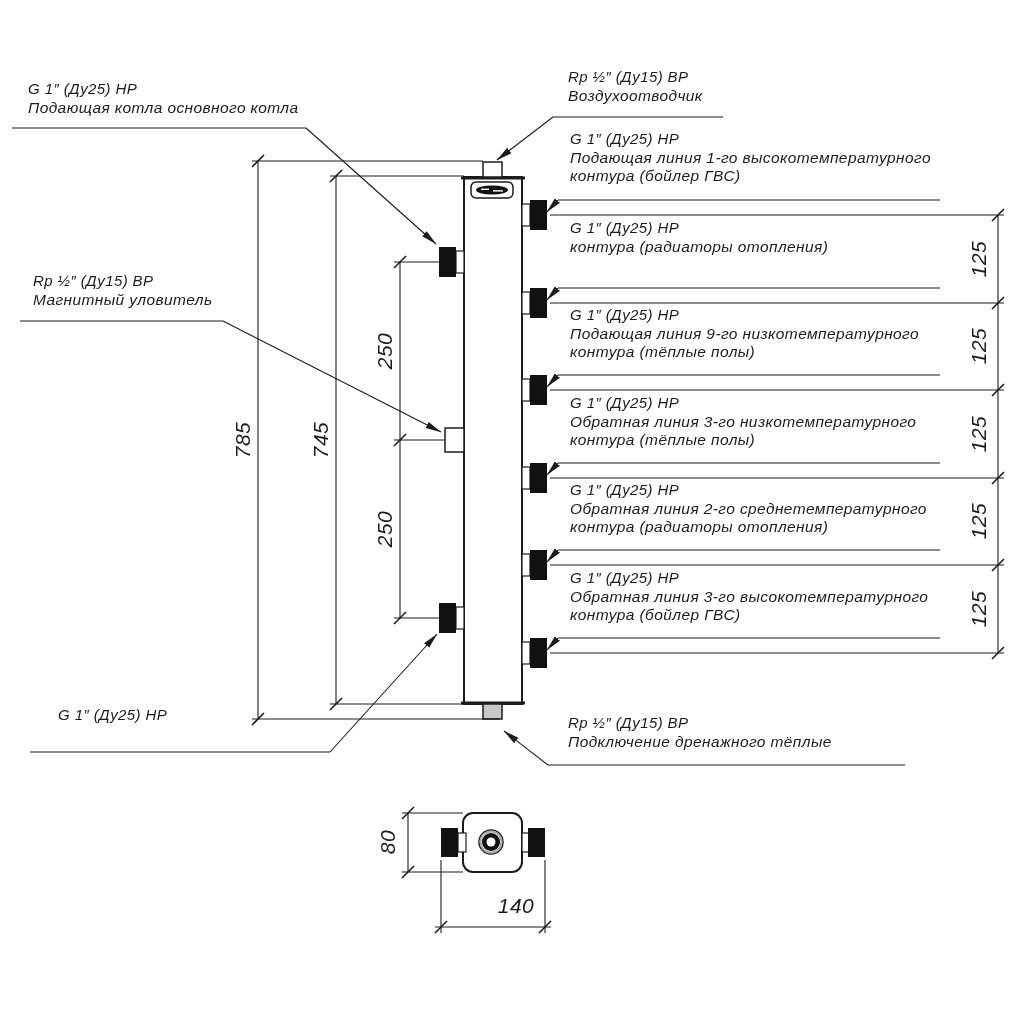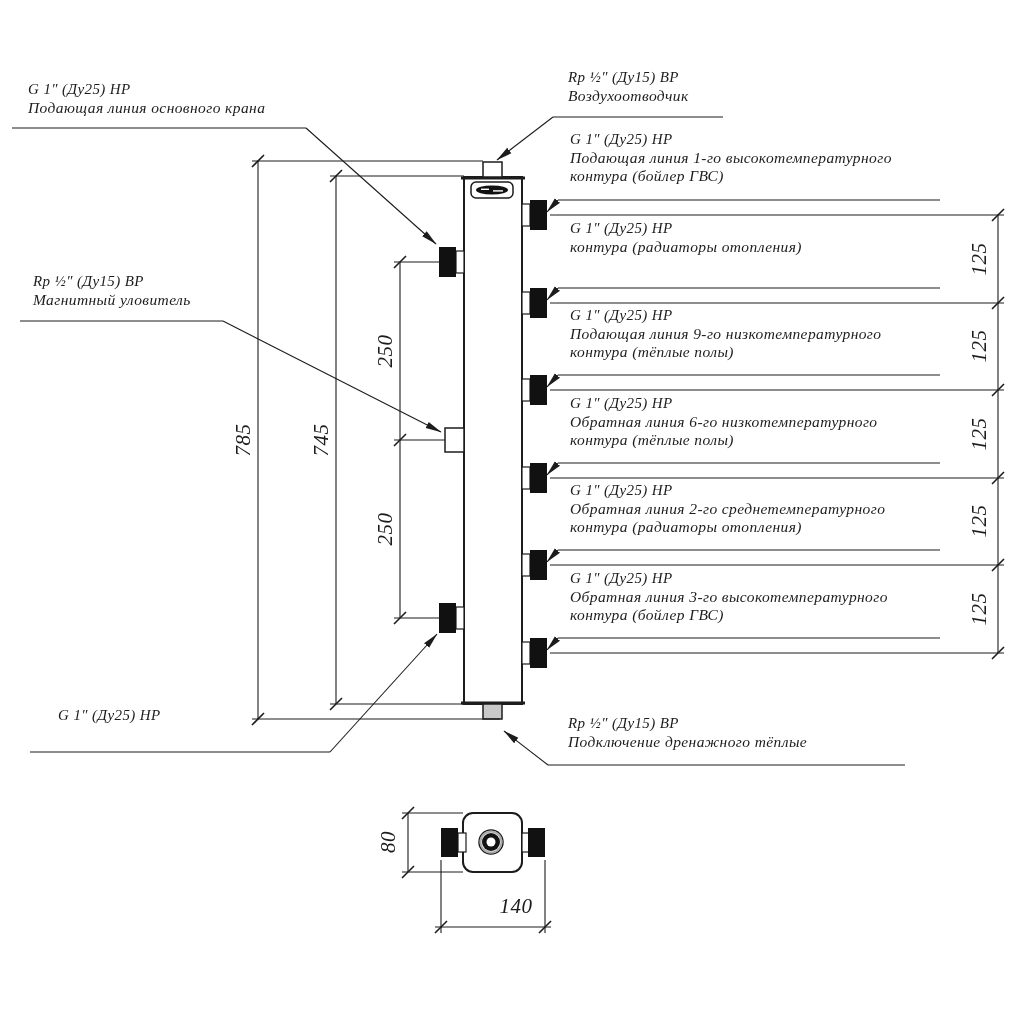--- a/index.html
+++ b/index.html
@@ -1,18 +1,18 @@
 <!DOCTYPE html>
 <html><head>
 <meta charset="utf-8">
 <style>
   html,body{margin:0;padding:0;background:#ffffff;}
   .canvas{
     position:relative;width:1024px;height:1024px;background:#ffffff;overflow:hidden;
-    font-family:Liberation Serif, serif;color:#1c1c1c;
+    font-family:Liberation Sans, sans-serif;color:#1c1c1c;
   }
   svg{position:absolute;left:0;top:0;}
   .lbl{
     position:absolute;font-style:italic;font-size:15.5px;line-height:18.5px;
     letter-spacing:.4px;white-space:nowrap;color:#1c1c1c;
   }
   .lbl .spec{font-size:15px;}
   .dim{
     position:absolute;font-style:italic;font-size:21px;letter-spacing:.5px;
     white-space:nowrap;color:#1c1c1c;transform:translate(-50%,-50%);
@@ -176,21 +176,21 @@
       <circle cx="491" cy="842" r="12" fill="#ffffff" stroke="#1c1c1c" stroke-width="1.5"></circle>
       <circle cx="491" cy="842" r="10.5" fill="none" stroke="#aaaaaa" stroke-width="2"></circle>
       <circle cx="491" cy="842" r="9" fill="#111111"></circle>
       <circle cx="491" cy="842" r="4.5" fill="#ffffff"></circle>
     </g>
   </g>
 </svg>
 
   <div class="lbl" style="left:28px;top:80px">
     <div class="spec">G 1″ (Ду25) НР</div>
-    <div>Подающая линия основного крана</div>
+    <div>Подающая котла основного котла</div>
   </div>
 
   <div class="lbl" style="left:568px;top:68px">
     <div class="spec">Rp ½″ (Ду15) ВР</div>
     <div>Воздухоотводчик</div>
   </div>
 
   <div class="lbl" style="left:33px;top:272px">
     <div class="spec">Rp ½″ (Ду15) ВР</div>
     <div>Магнитный уловитель</div>
@@ -214,21 +214,21 @@
     <div class="spec">G 1″ (Ду25) НР</div>
     <div>контура (радиаторы отопления)</div>
   </div>
   <div class="lbl" style="left:570px;top:306px">
     <div class="spec">G 1″ (Ду25) НР</div>
     <div>Подающая линия 9-го низкотемпературного</div>
     <div>контура (тёплые полы)</div>
   </div>
   <div class="lbl" style="left:570px;top:394px">
     <div class="spec">G 1″ (Ду25) НР</div>
-    <div>Обратная линия 6-го низкотемпературного</div>
+    <div>Обратная линия 3-го низкотемпературного</div>
     <div>контура (тёплые полы)</div>
   </div>
   <div class="lbl" style="left:570px;top:481px">
     <div class="spec">G 1″ (Ду25) НР</div>
     <div>Обратная линия 2-го среднетемпературного</div>
     <div>контура (радиаторы отопления)</div>
   </div>
   <div class="lbl" style="left:570px;top:569px">
     <div class="spec">G 1″ (Ду25) НР</div>
     <div>Обратная линия 3-го высокотемпературного</div>

